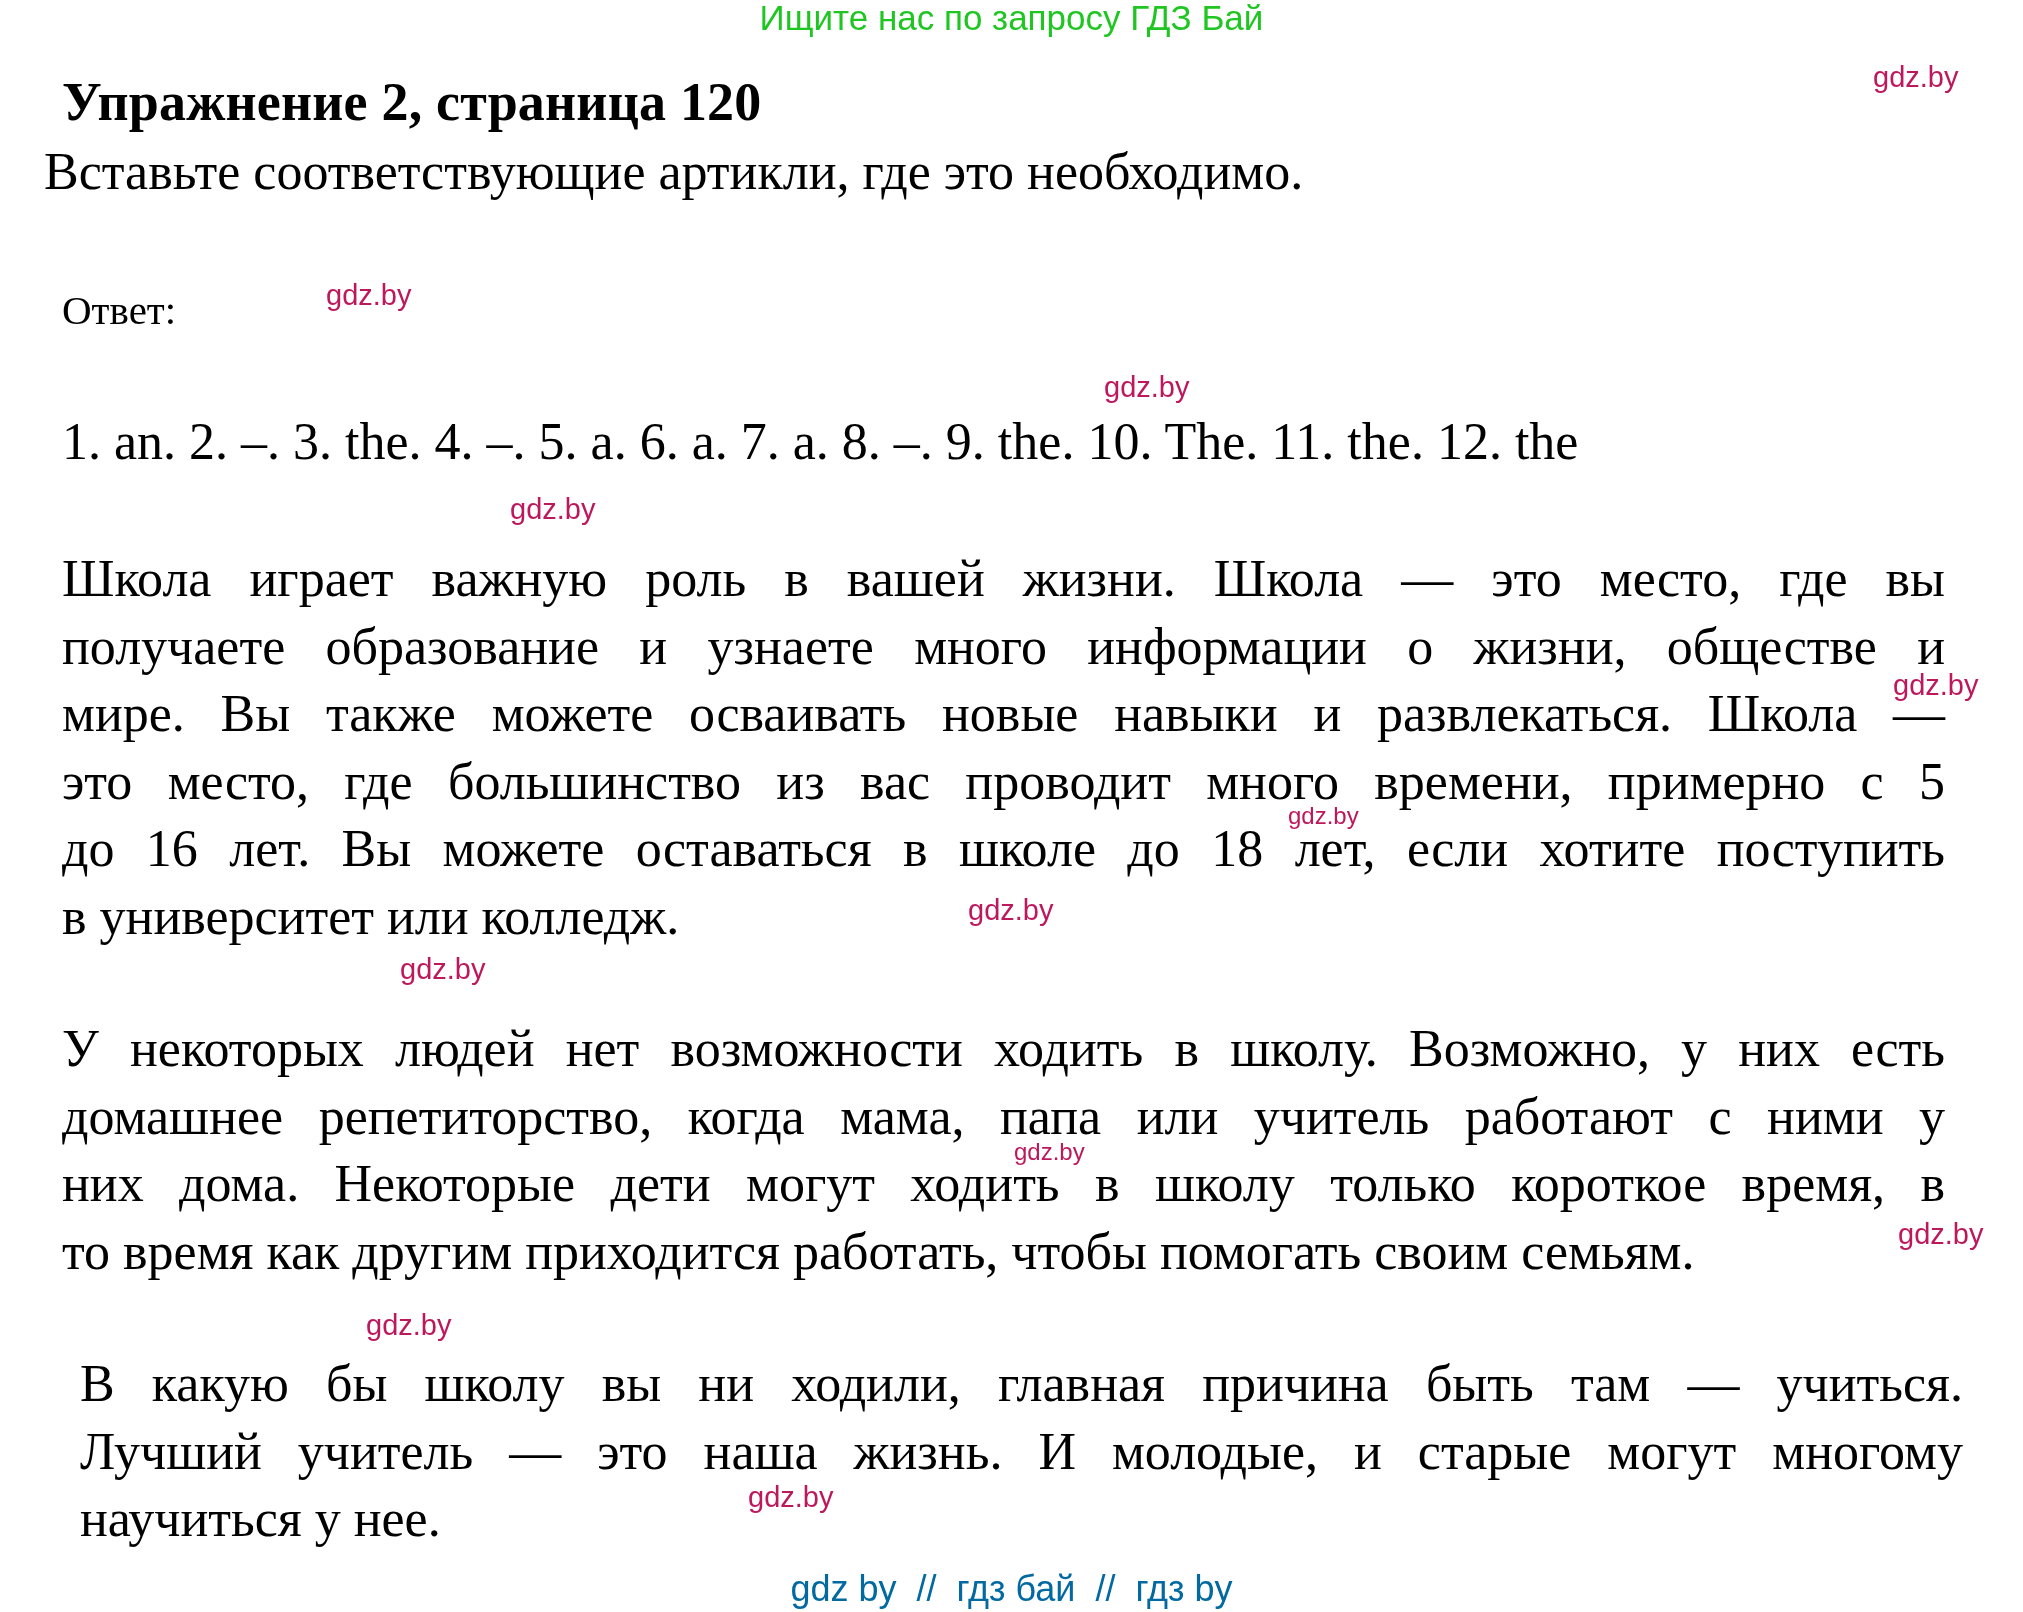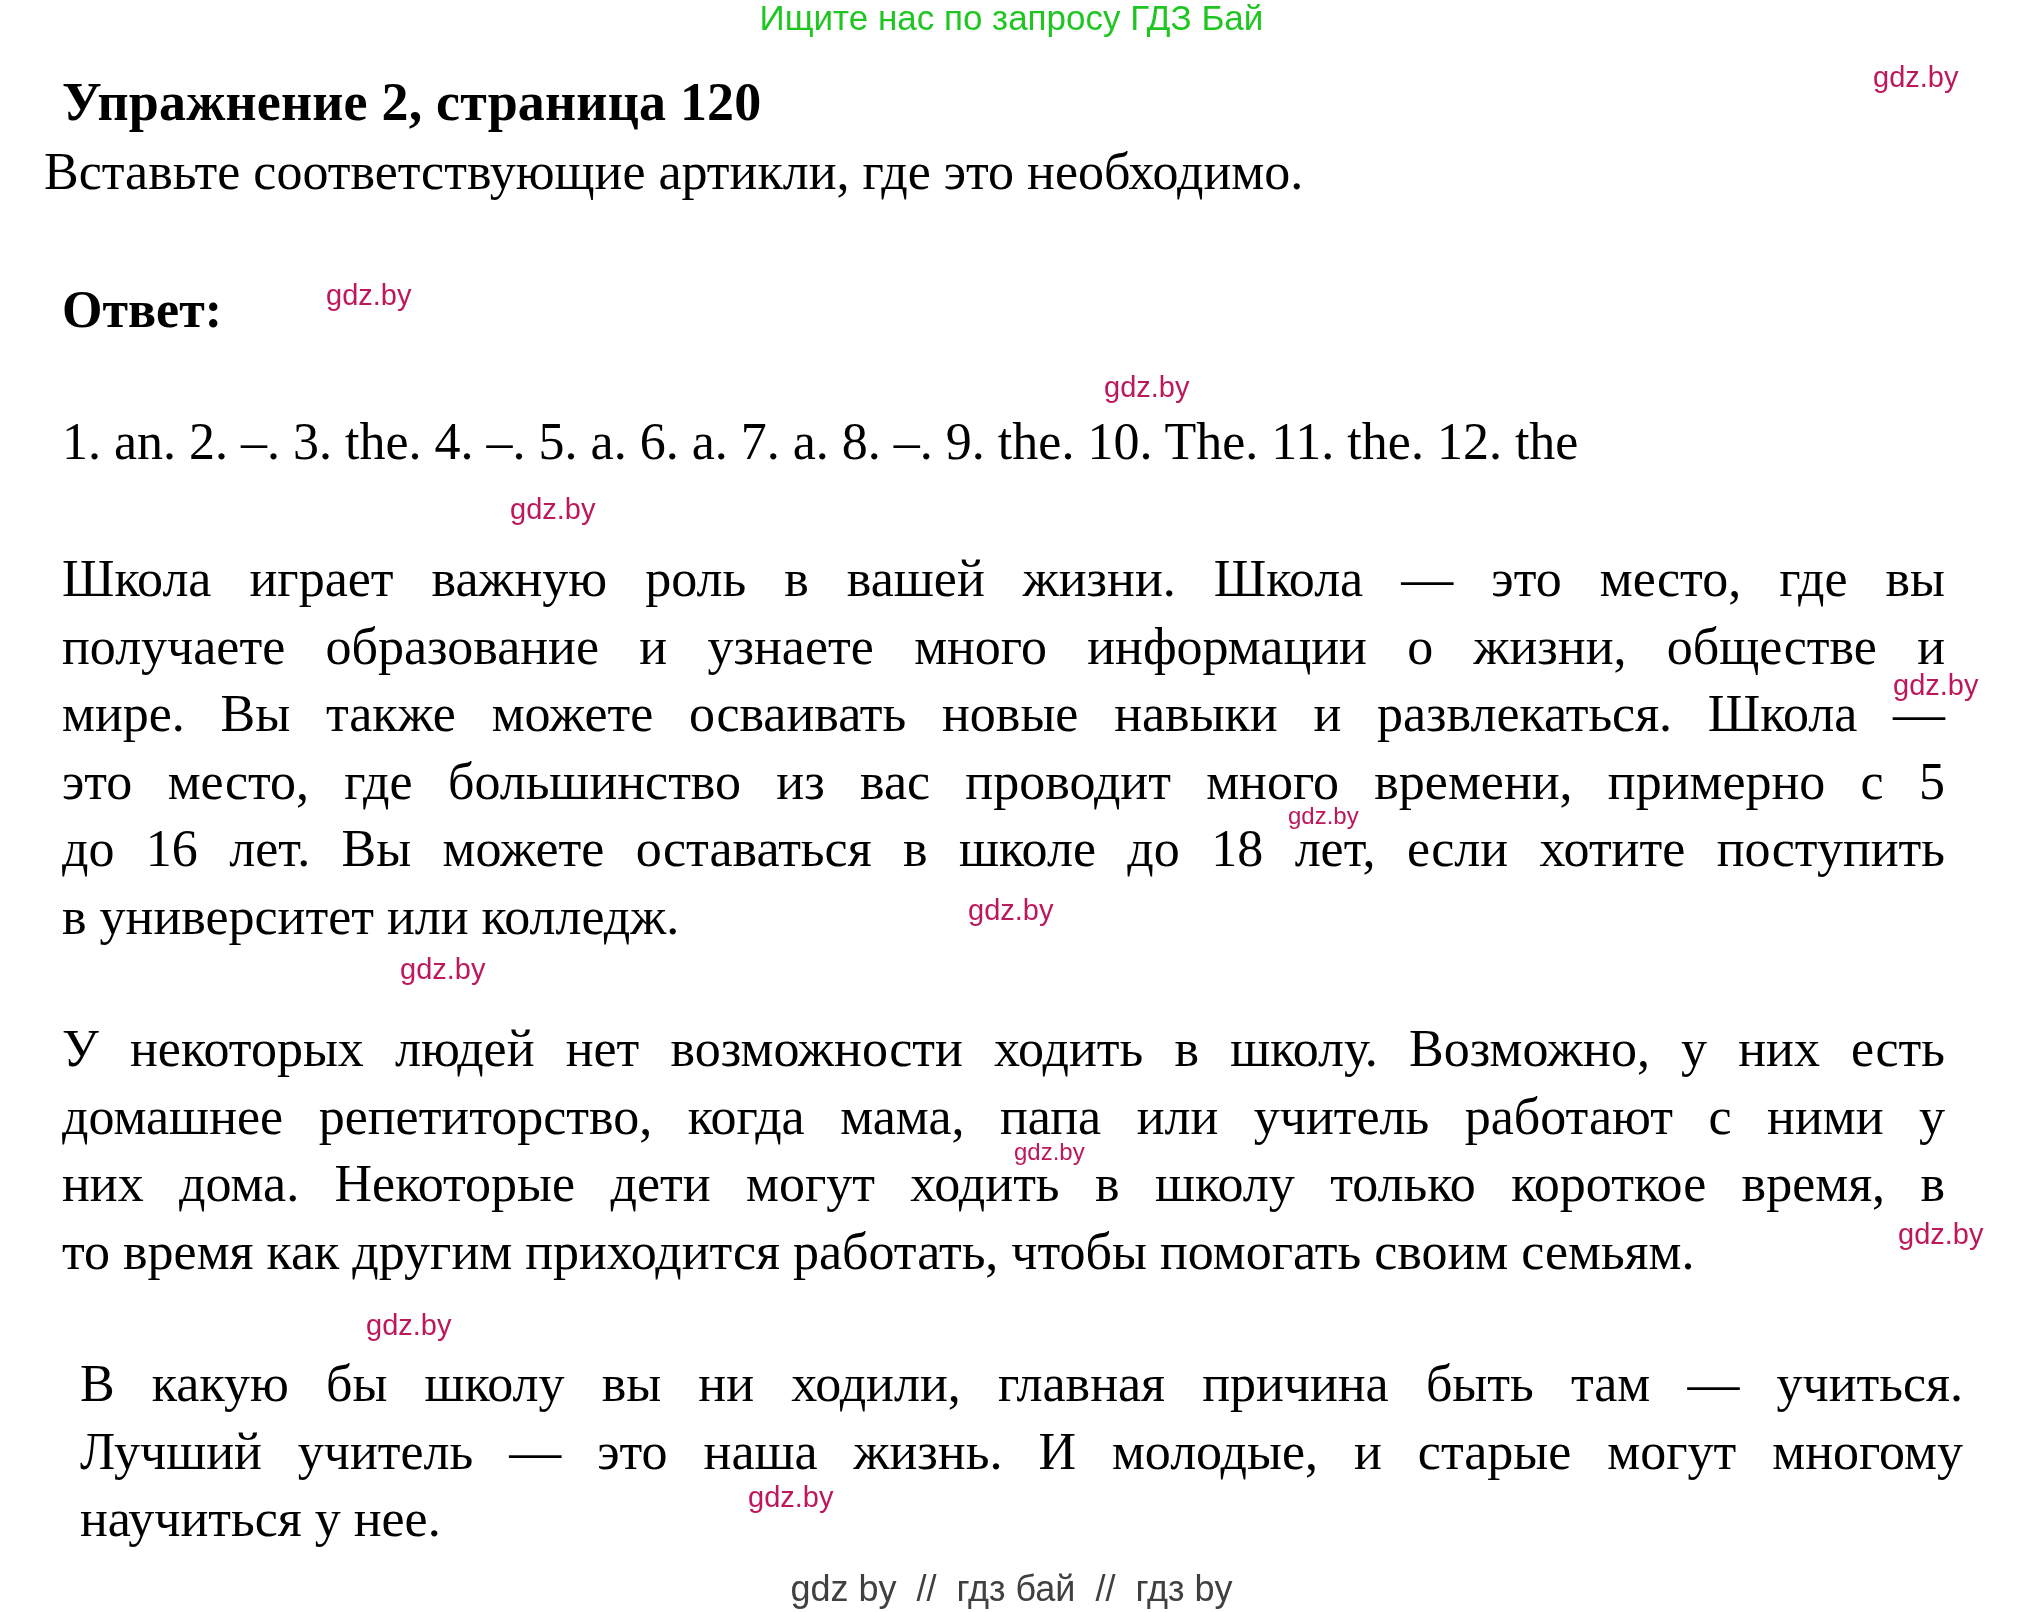--- a/index.html
+++ b/index.html
@@ -36,23 +36,22 @@
   }
   .subtitle {
     left: 44px;
     top: 140px;
     font-size: 52px;
     line-height: 64px;
   }
   .answer-label {
     left: 62px;
     top: 278px;
-    font-size: 52px;
+    font-size: 41px;
     line-height: 64px;
-    font-weight: bold;
   }
   .answers {
     left: 62px;
     top: 410px;
     font-size: 52px;
     line-height: 64px;
     white-space: nowrap;
   }
   .para {
     left: 62px;
@@ -83,21 +82,21 @@
   }
   .wm.small { font-size: 24px; line-height: 28px; }
   .footer {
     left: 0;
     width: 2023px;
     top: 1568px;
     text-align: center;
     font-family: "Liberation Sans", "DejaVu Sans", sans-serif;
     font-size: 36px;
     line-height: 42px;
-    color: #404040;
+    color: #0369a1;
     white-space: pre;
   }
 </style>
 </head>
 <body>
 
 <div class="abs top-banner">Ищите нас по запросу ГДЗ Бай</div>
 
 <div class="abs title">Упражнение 2, страница 120</div>
 <div class="abs subtitle">Вставьте соответствующие артикли, где это необходимо.</div>

